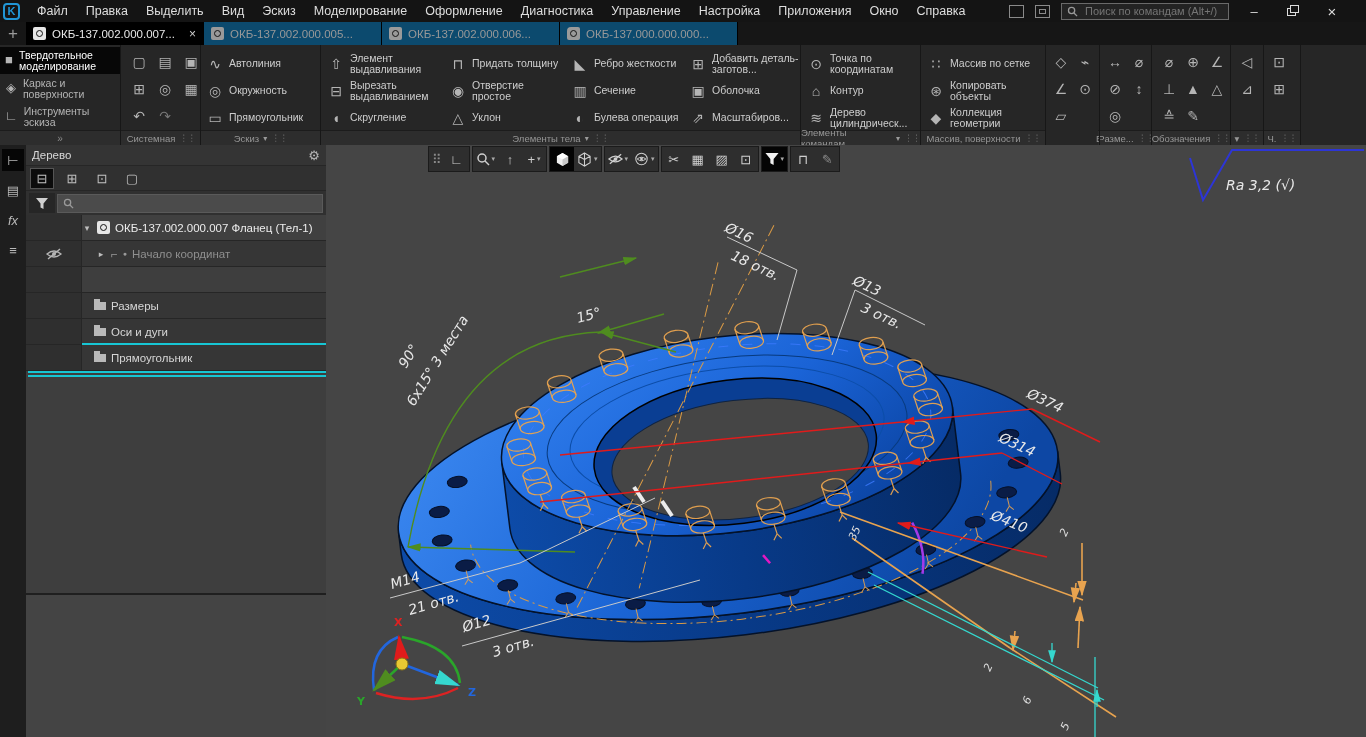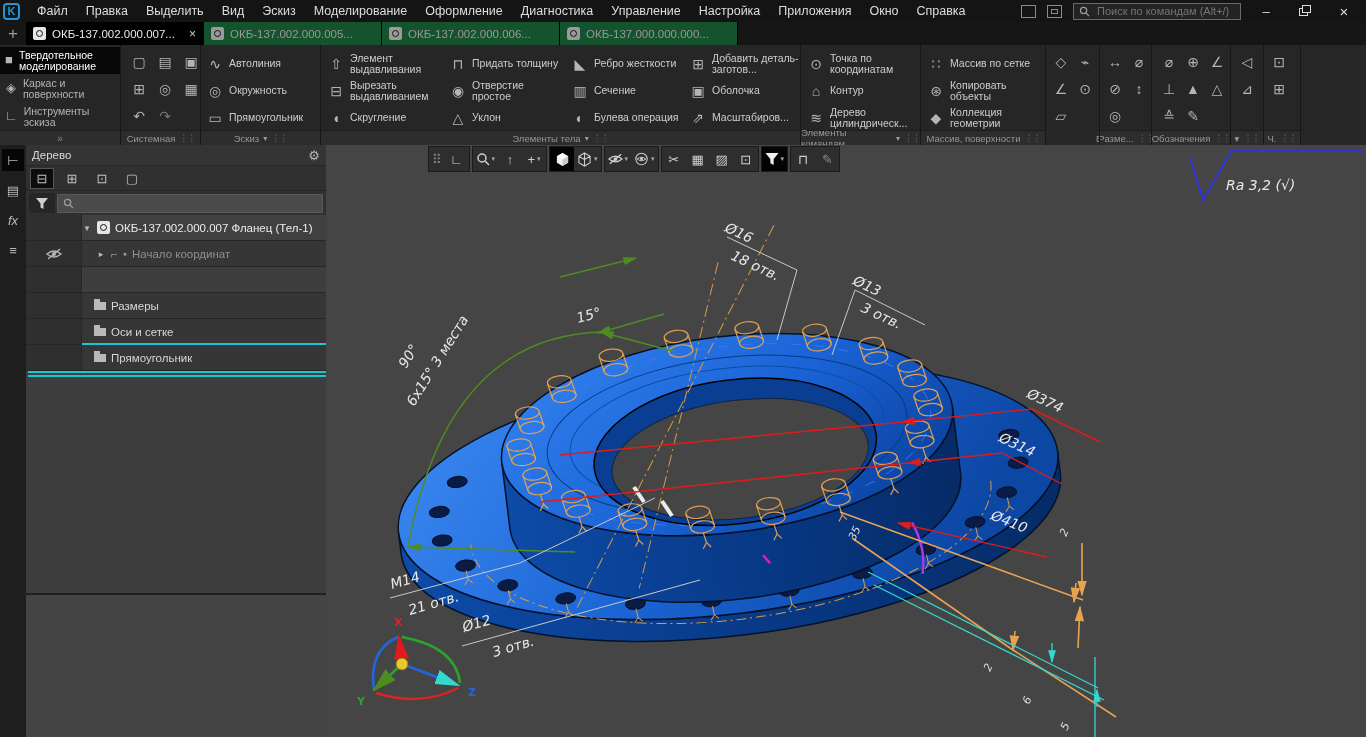--- a/index.html
+++ b/index.html
@@ -3,36 +3,36 @@
 <meta charset="utf-8">
 <style>
   html,body{margin:0;padding:0;background:#222;}
   *{box-sizing:border-box;font-family:"Liberation Sans",sans-serif;}
   #app{position:relative;width:1366px;height:737px;background:#2a2a2a;overflow:hidden;}
 
   
   #menubar{position:absolute;left:0;top:0;width:1366px;height:22px;background:#141414;display:flex;align-items:center;color:#dedede;font-size:12.5px;}
   #logo{width:17px;height:17px;border:2px solid #2196d6;border-radius:4px;margin:0 8px 0 3px;color:#2196d6;font-weight:bold;font-size:11px;display:flex;align-items:center;justify-content:center;}
   .mi{padding:4px 9px;height:22px;display:flex;align-items:center;cursor:default;}
-  #mb-right{margin-left:auto;display:flex;align-items:center;gap:11px;padding-right:8px;}
+  #mb-right{margin-left:auto;display:flex;align-items:center;gap:11px;padding-right:20px;}
   .win-layout{width:15px;height:13px;border:1px solid #8a8a8a;position:relative;}
   .win-layout .dot{position:absolute;left:3px;top:3px;right:3px;bottom:3px;border:1px solid #8a8a8a;}
   #cmd-search{display:flex;align-items:center;gap:5px;width:168px;height:17px;background:#232323;border:1px solid #6a6a6a;padding:0 5px;}
   #cmd-search input{flex:1;background:transparent;border:none;outline:none;color:#bbb;font-size:11px;width:100%;}
   .wc{width:28px;height:22px;display:flex;align-items:center;justify-content:center;color:#ddd;font-size:13px;}
   .wc-restore{position:relative;}
   .wc-restore .r1{width:9px;height:8px;border:1px solid #ddd;position:relative;top:1px;left:-2px;background:#141414;}
   .wc-restore .r2{width:9px;height:8px;border:1px solid #ddd;position:absolute;top:5px;left:11px;background:#141414;}
 
   
   #tabbar{position:absolute;left:0;top:22px;width:1366px;height:23px;background:#161616;display:flex;align-items:stretch;}
   #newtab{width:26px;display:flex;align-items:center;justify-content:center;color:#9a9a9a;font-size:17px;}
   .tab{width:178px;display:flex;align-items:center;gap:6px;padding:0 7px;font-size:11.5px;border-right:1px solid #000;}
   .tab.active{background:#000000;color:#e8e8e8;}
-  .tab.inactive{background:#14532d;color:#989898;}
+  .tab.inactive{background:#0c4a6e;color:#989898;}
   .doc-ico{width:13px;height:13px;border-radius:2px;background:#e6e6e6;position:relative;flex:none;}
   .doc-ico::after{content:"";position:absolute;left:3px;top:3px;width:5px;height:5px;border:1.5px solid #141414;border-radius:50%;}
   .tab .lbl{flex:1;white-space:nowrap;overflow:hidden;}
   .tab .cls{color:#cfcfcf;font-size:12px;}
 
   
   #ribbon{position:absolute;left:0;top:45px;width:1366px;height:100px;background:#262626;}
   .vsep{position:absolute;top:0;width:1px;height:100px;background:#171717;}
   .glabel{position:absolute;bottom:0;height:15px;background:#2d2d2d;color:#979797;font-size:9.5px;display:flex;align-items:center;justify-content:center;gap:4px;border-top:1px solid #1c1c1c;}
   .glabel .grip{color:#6f6f6f;font-size:9px;letter-spacing:-1px;}
@@ -409,21 +409,21 @@
         <span class="gutter"></span>
         <span class="body" style="padding-left:12px">
             <span class="folder"></span>
             <span>Размеры</span>
           </span>
       </div>
       <div class="trow">
         <span class="gutter"></span>
         <span class="body" style="padding-left:12px">
             <span class="folder"></span>
-            <span>Оси и сетке</span>
+            <span>Оси и дуги</span>
           </span>
       </div>
       <div class="trow">
         <span class="gutter"></span>
         <span class="body" style="padding-left:12px">
             <span class="folder"></span>
             <span>Прямоугольник</span>
           </span>
       </div>
     </div>

